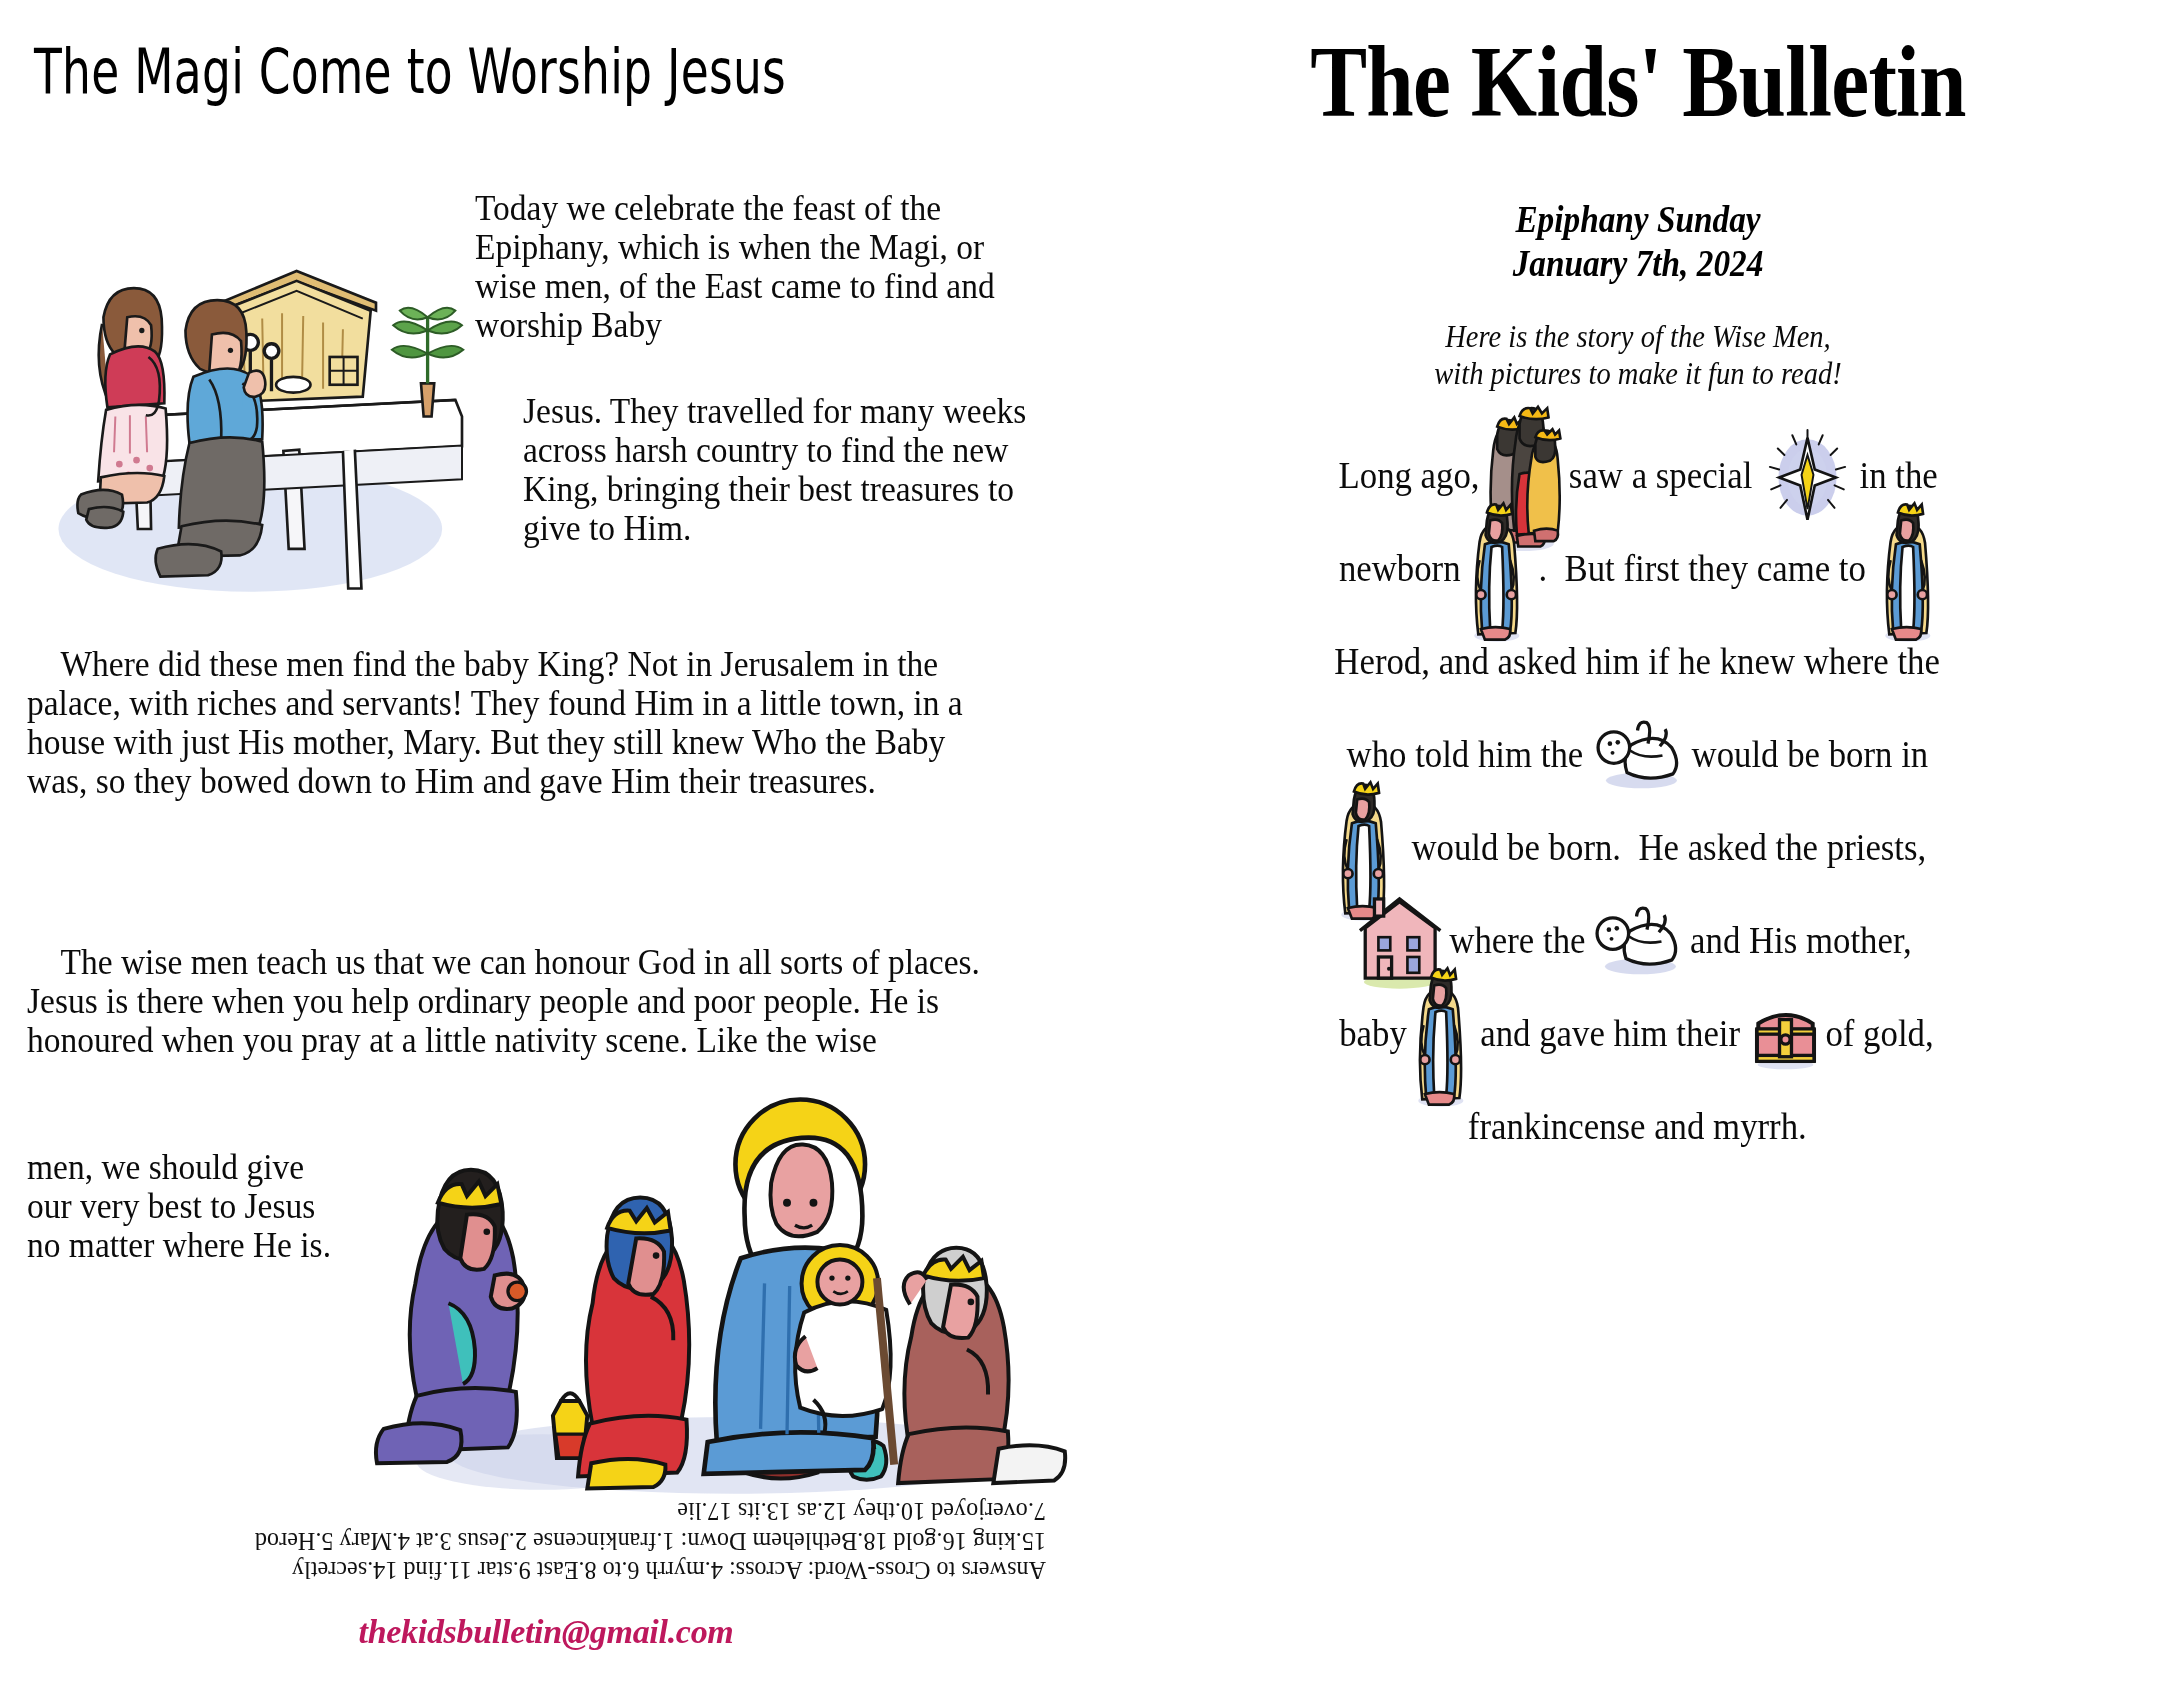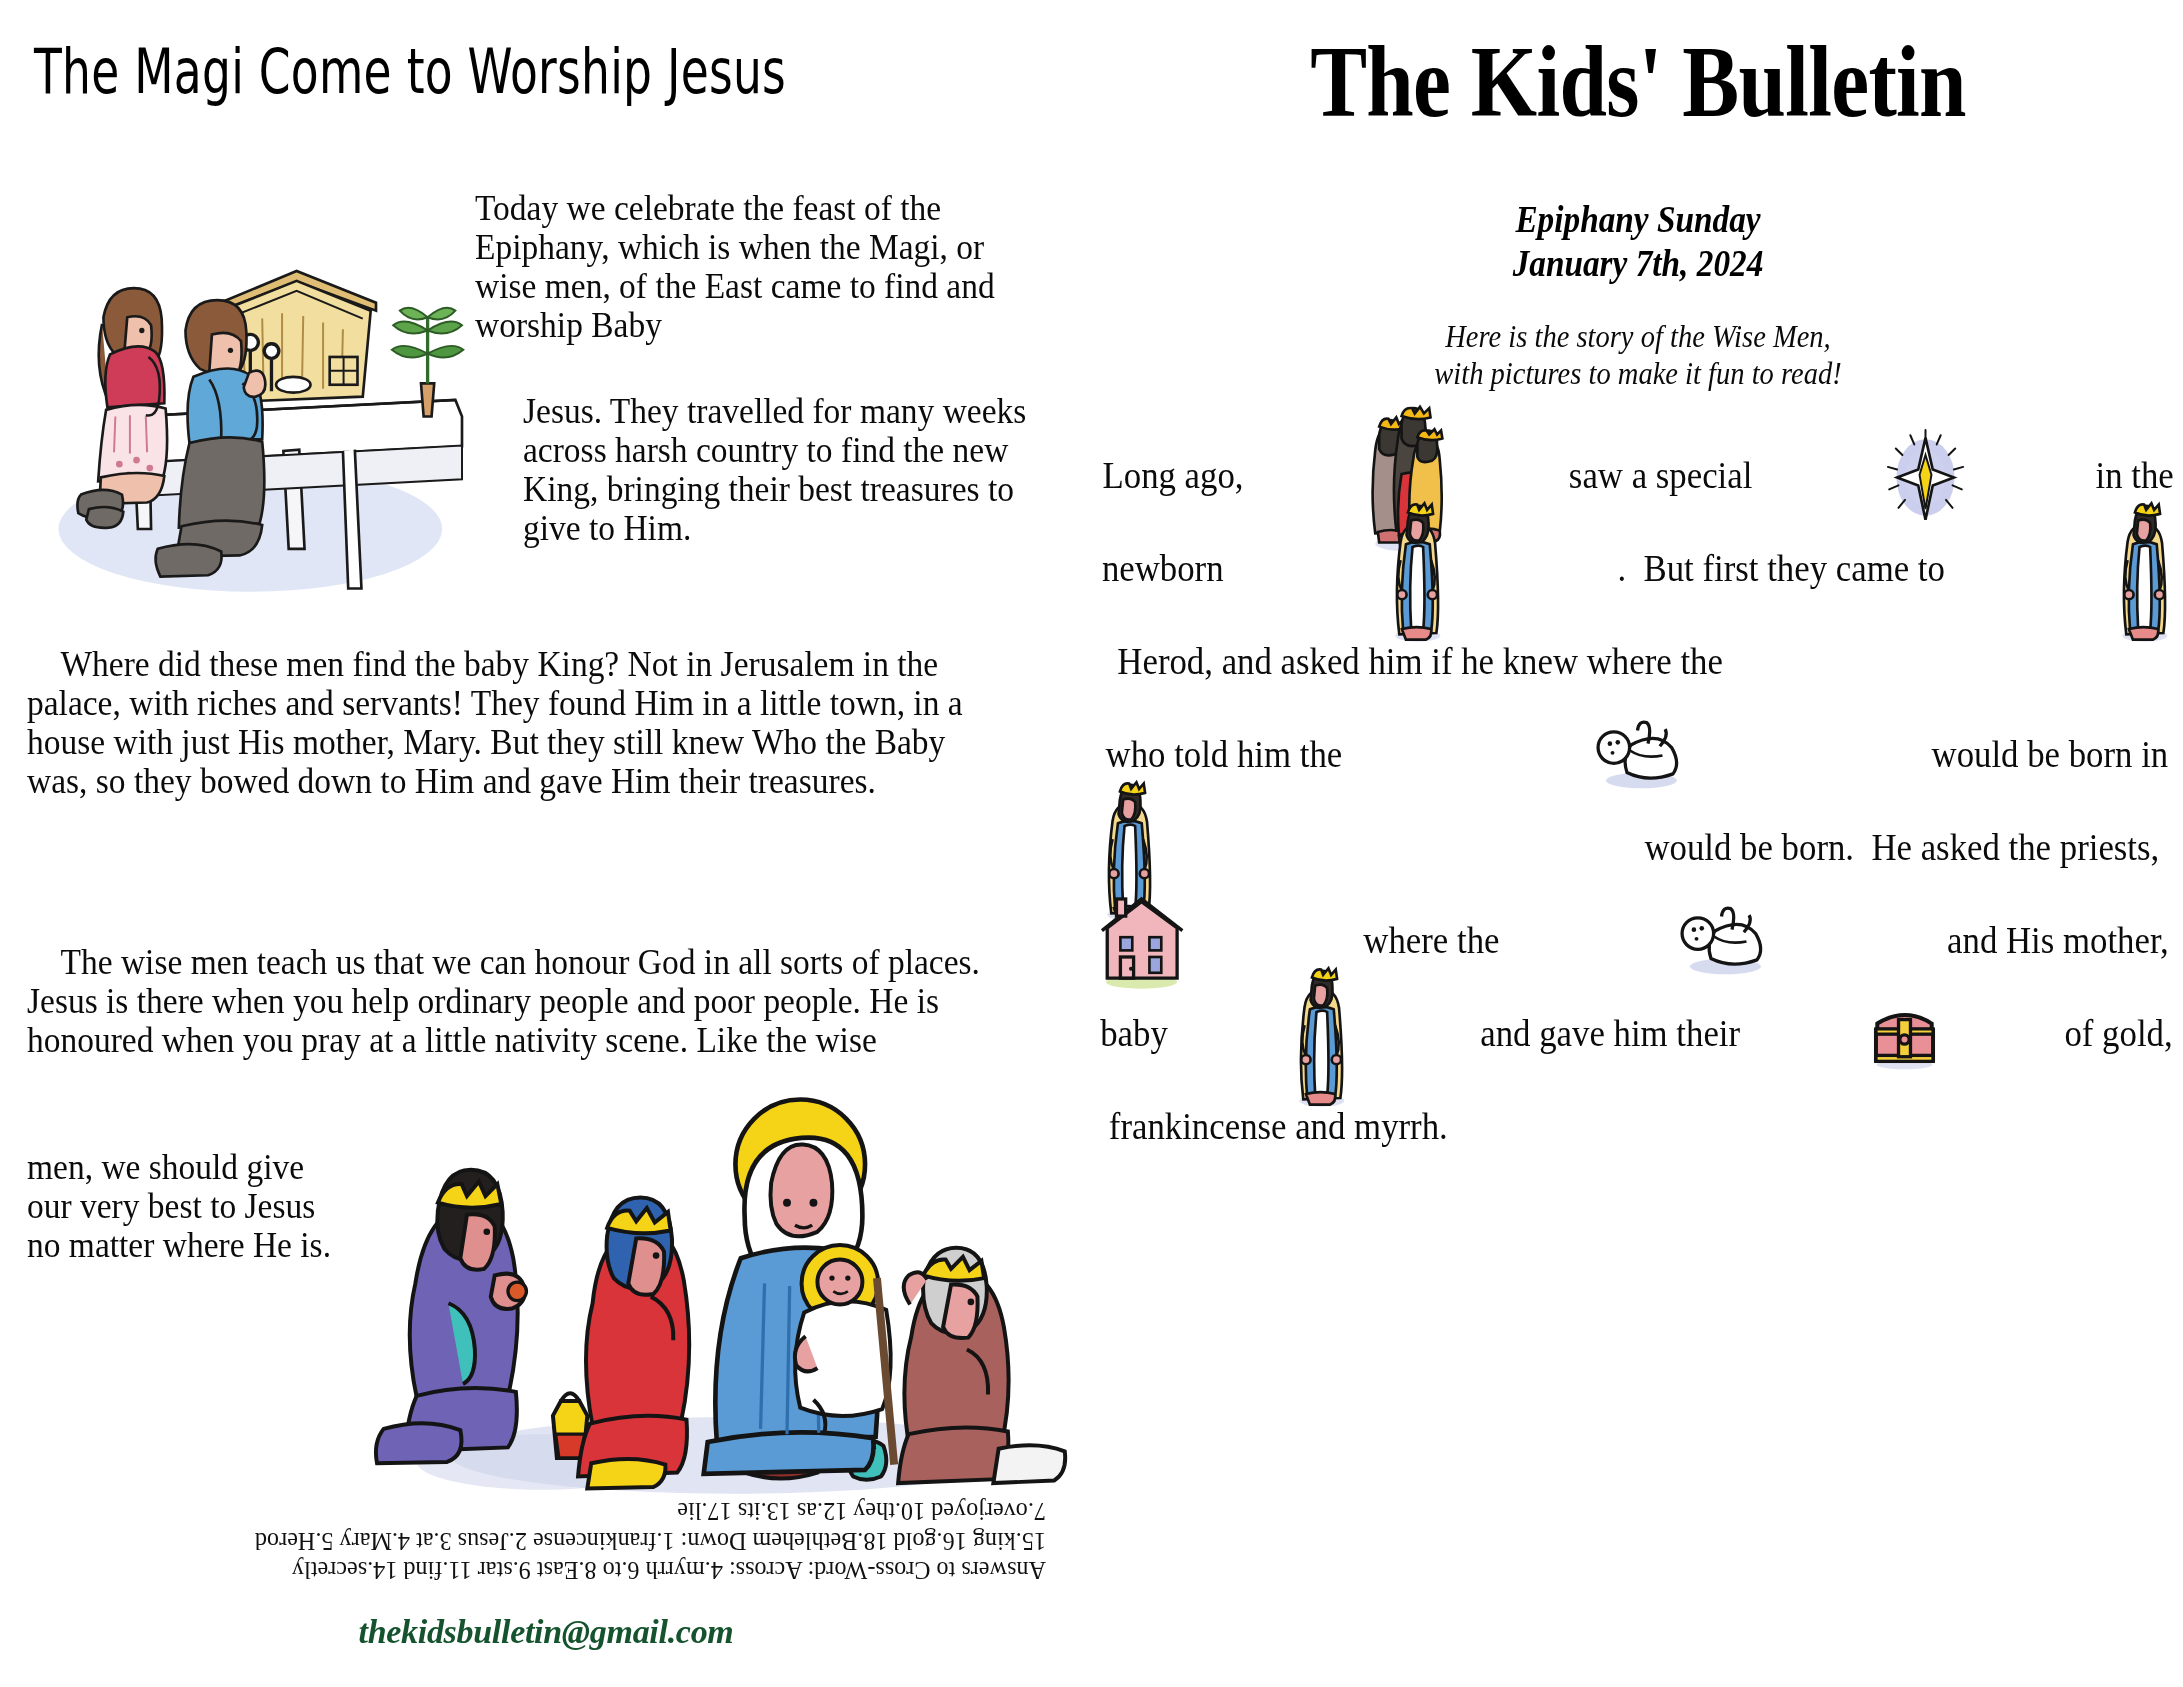--- a/index.html
+++ b/index.html
@@ -104,21 +104,21 @@
     position: absolute;
     top: 1613px;
     left: 0;
     width: 1092px;
     text-align: center;
     font-family: "Liberation Serif", "DejaVu Serif", serif;
     font-style: italic;
     font-weight: bold;
     font-size: 34px;
     letter-spacing: -0.3px;
-    color: #14532d;
+    color: #be185d;
   }
 
   
   .right-panel {
     position: relative;
     width: 1092px;
     height: 1350px;
   }
 
   .masthead {
@@ -174,21 +174,21 @@
     top: 429px;
     left: 6.6px;
     width: 1078px;
     font-family: "Liberation Serif", "DejaVu Serif", serif;
     font-size: 37px;
     color: #0b0b0b;
   }
   .rline {
     display: flex;
     align-items: center;
-    justify-content: space-between;
+    justify-content: center;
     height: 93px;
     white-space: nowrap;
     line-height: 1;
   }
   .rline .txt { transform: scaleX(0.94); transform-origin: center; }
   .gl { position: relative; display: inline-block; vertical-align: middle; }
 
   
   .g-magi   { width: 79px; height: 152px; }
   .g-star   { width: 99px; height: 99px; }

